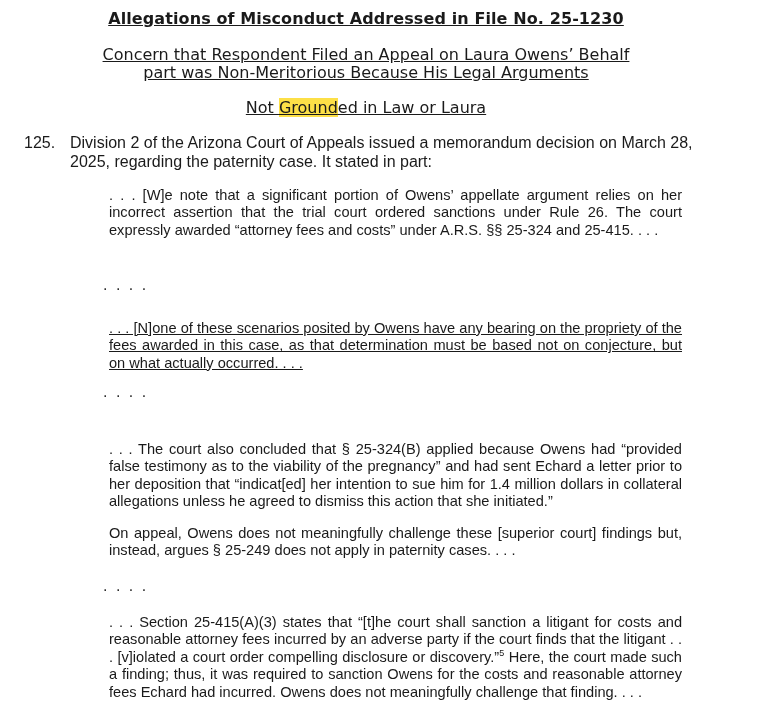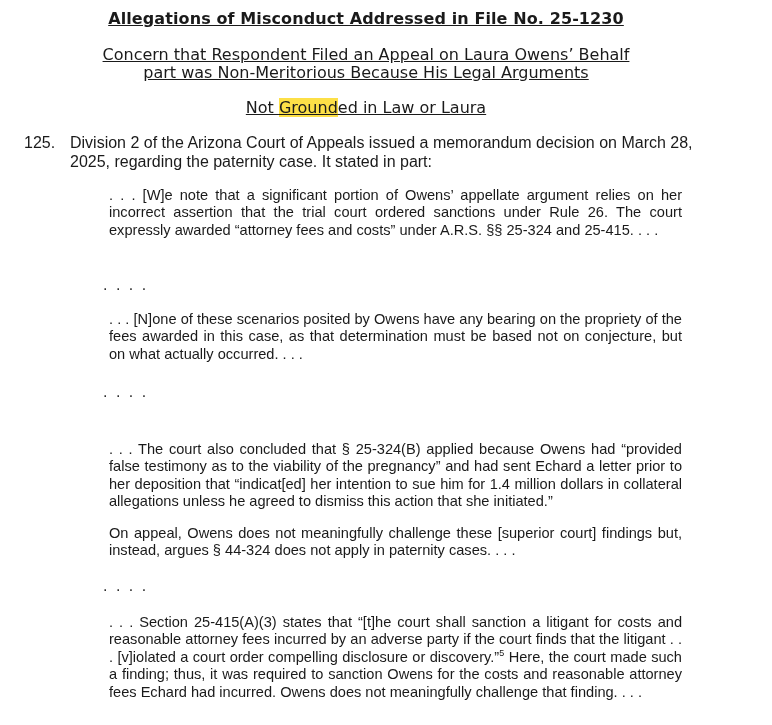--- a/index.html
+++ b/index.html
@@ -44,18 +44,18 @@
   <span class="line"><span>Not </span><span class="hl">Ground</span><span>ed in Law or Laura</span></span>
 </div>
 
 <div class="para">
   <span class="num">125.</span>
   <div class="body">Division 2 of the Arizona Court of Appeals issued a memorandum decision on March 28, 2025, regarding the paternity case. It stated in part:</div>
 </div>
 
 <div class="quote" style="top:187px;">. . . [W]e note that a significant portion of Owens’ appellate argument relies on her incorrect assertion that the trial court ordered sanctions under Rule 26. The court expressly awarded “attorney fees and costs” under A.R.S. §§ 25-324 and 25-415. . . .</div>
 <div class="dots" style="top:277px;">. . . .</div>
-<div class="quote" style="top:311px;">. . . [N]one of these scenarios posited by Owens have any bearing on the propriety of the fees awarded in this case, as that determination must be based not on conjecture, but on what actually occurred. . . .</div>
+<div class="quote" style="top:320px;text-decoration:underline;">. . . [N]one of these scenarios posited by Owens have any bearing on the propriety of the fees awarded in this case, as that determination must be based not on conjecture, but on what actually occurred. . . .</div>
 <div class="dots" style="top:384px;">. . . .</div>
 <div class="quote" style="top:441px;">. . . The court also concluded that § 25-324(B) applied because Owens had “provided false testimony as to the viability of the pregnancy” and had sent Echard a letter prior to her deposition that “indicat[ed] her intention to sue him for 1.4 million dollars in collateral allegations unless he agreed to dismiss this action that she initiated.”</div>
-<div class="quote" style="top:525px;">On appeal, Owens does not meaningfully challenge these [superior court] findings but, instead, argues § 44-324 does not apply in paternity cases. . . .</div>
+<div class="quote" style="top:525px;">On appeal, Owens does not meaningfully challenge these [superior court] findings but, instead, argues § 25-249 does not apply in paternity cases. . . .</div>
 <div class="dots" style="top:578px;">. . . .</div>
 <div class="quote" style="top:614px;"><span>. . . Section 25-415(A)(3) states that “[t]he court shall sanction a litigant for costs and reasonable attorney fees incurred by an adverse party if the court finds that the litigant . . . [v]iolated a court order compelling disclosure or discovery.”</span><sup>5</sup><span> Here, the court made such a finding; thus, it was required to sanction Owens for the costs and reasonable attorney fees Echard had incurred. Owens does not meaningfully challenge that finding. . . .</span></div>
 
 </body></html>

